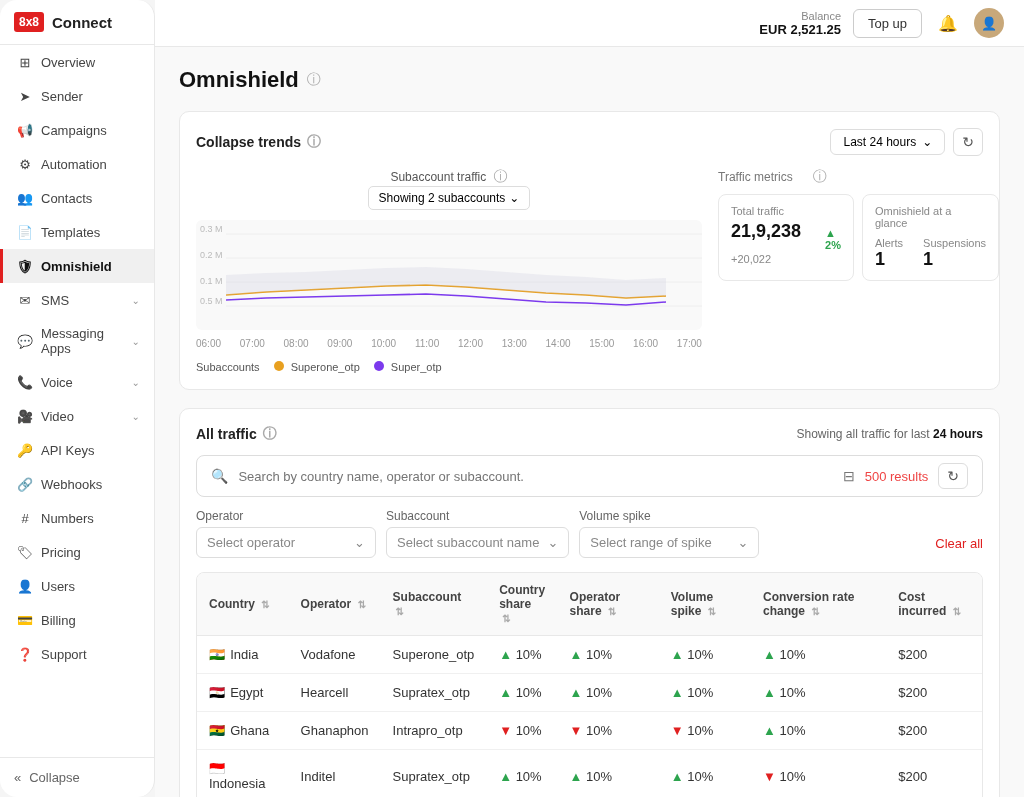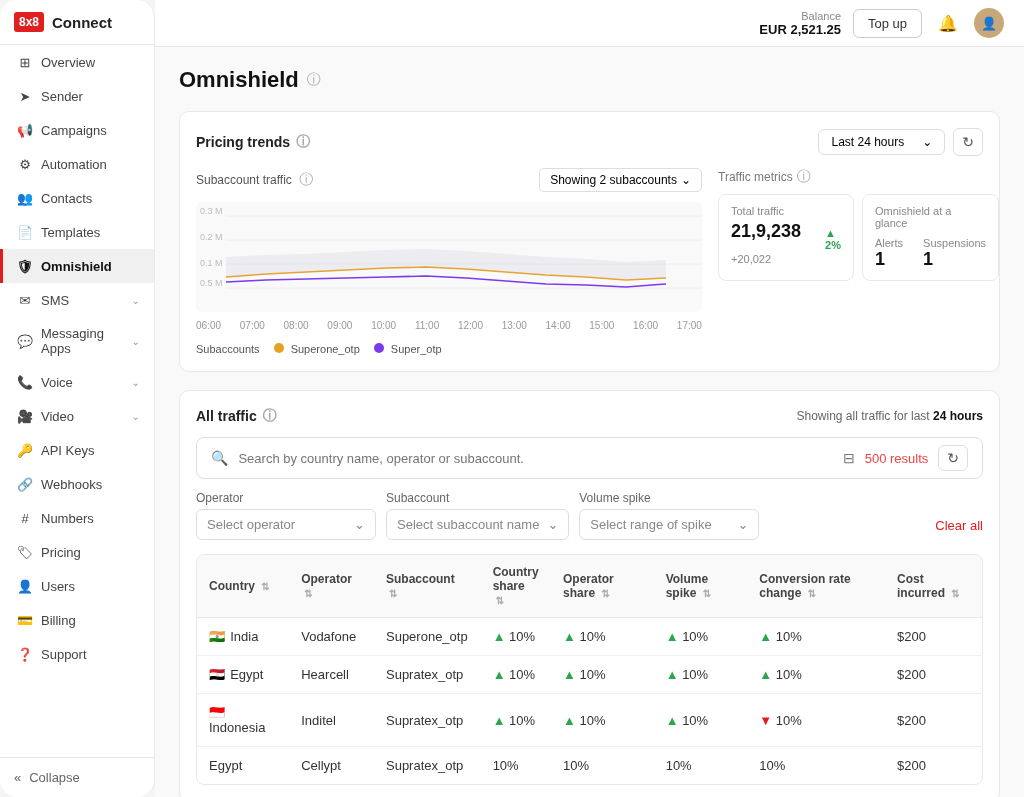--- a/index.html
+++ b/index.html
@@ -29,34 +29,34 @@
     .content { padding: 20px 24px; }
     .page-title-row { display: flex; align-items: center; gap: 8px; margin-bottom: 18px; }
     .page-title { font-size: 22px; font-weight: 700; color: #111; }
     .help-icon { color: #aaa; font-size: 14px; cursor: pointer; }
 
     
     .section-card { background: #fff; border: 1px solid #e8e8e8; border-radius: 10px; padding: 16px; margin-bottom: 18px; }
     .section-header { display: flex; align-items: center; justify-content: space-between; margin-bottom: 12px; }
     .section-title { font-size: 14px; font-weight: 600; color: #222; display: flex; align-items: center; gap: 6px; }
     .time-selector { display: flex; align-items: center; gap: 8px; }
-    .time-btn { border: 1px solid #ddd; background: #fff; border-radius: 6px; padding: 5px 12px; font-size: 12px; cursor: pointer; display: flex; align-items: center; gap: 18px; }
+    .time-btn { border: 1px solid #ddd; background: #fff; border-radius: 6px; padding: 5px 12px; font-size: 12px; cursor: pointer; display: flex; align-items: center; gap: 6px; }
     .refresh-btn { background: none; border: 1px solid #ddd; border-radius: 6px; padding: 5px 8px; cursor: pointer; color: #555; font-size: 14px; }
 
     .traffic-inner { display: flex; gap: 16px; }
     .chart-area { flex: 1; }
-    .chart-header { display: flex; align-items: center; justify-content: space-between; margin-bottom: 10px; font-size: 12px; color: #555; }
+    .chart-header { display: flex; align-items: center; justify-content: space-between; margin-bottom: 10px; font-size: 12px; color: #555; flex-direction: column; }
     .showing-btn { border: 1px solid #ddd; background: #fff; border-radius: 5px; padding: 4px 10px; cursor: pointer; font-size: 12px; display: flex; align-items: center; gap: 4px; }
     .chart-wrap { position: relative; height: 110px; background: #f9f9f9; border-radius: 6px; overflow: hidden; }
     .chart-labels { display: flex; justify-content: space-between; padding: 4px 0; font-size: 10px; color: #999; margin-top: 4px; }
     .chart-legend { display: flex; align-items: center; gap: 14px; margin-top: 8px; font-size: 11px; color: #555; }
     .legend-dot { width: 10px; height: 10px; border-radius: 50%; display: inline-block; margin-right: 4px; }
 
     .metrics-area { width: 265px; }
-    .metrics-title { font-size: 12px; color: #777; margin-bottom: 8px; display: flex; align-items: center; gap: 4px; }
+    .metrics-title { font-size: 12px; color: #777; margin-bottom: 8px; display: flex; align-items: center; gap: 20px; }
     .metrics-grid { display: grid; grid-template-columns: 1fr 1fr; gap: 8px; }
     .metric-card { border: 1px solid #e8e8e8; border-radius: 8px; padding: 10px 12px; background: #fff; }
     .metric-label { font-size: 11px; color: #888; margin-bottom: 4px; }
     .metric-value-row { display: flex; align-items: baseline; gap: 24px; }
     .metric-value { font-size: 18px; font-weight: 700; color: #111; }
     .metric-badge-up { color: #2da44e; font-size: 11px; font-weight: 600; }
     .metric-badge-down { color: #e02020; font-size: 11px; font-weight: 600; }
     .metric-sub { font-size: 11px; color: #888; margin-top: 2px; }
     .glance-card { border: 1px solid #e8e8e8; border-radius: 8px; padding: 10px 12px; background: #fff; }
     .glance-label { font-size: 11px; color: #888; margin-bottom: 8px; }
@@ -203,21 +203,21 @@
   <div class="content">
 
     <div class="page-title-row">
       <h1 class="page-title">Omnishield</h1>
       <span class="help-icon">ⓘ</span>
     </div>
 
     <div class="section-card">
       <div class="section-header">
         <div class="section-title">
-          <span>Pricing trends</span>
+          <span>Collapse trends</span>
           <span class="help-icon">ⓘ</span>
         </div>
         <div class="time-selector">
           <button class="time-btn">
             <span>Last 24 hours</span>
             <span>⌄</span>
           </button>
           <button class="refresh-btn">↻</button>
         </div>
       </div>
@@ -387,20 +387,30 @@
       <td><span class="flag">🇪🇬</span>Egypt</td>
       <td>Hearcell</td>
       <td>Supratex_otp</td>
       <td><span class="arrow-up">▲</span> 10%</td>
       <td><span class="arrow-up">▲</span> 10%</td>
       <td><span class="arrow-up">▲</span> 10%</td>
       <td><span class="arrow-up">▲</span> 10%</td>
       <td>$200</td>
     </tr>
               <tr>
+      <td><span class="flag">🇬🇭</span>Ghana</td>
+      <td>Ghanaphon</td>
+      <td>Intrapro_otp</td>
+      <td><span class="arrow-down">▼</span> 10%</td>
+      <td><span class="arrow-down">▼</span> 10%</td>
+      <td><span class="arrow-down">▼</span> 10%</td>
+      <td><span class="arrow-up">▲</span> 10%</td>
+      <td>$200</td>
+    </tr>
+              <tr>
       <td><span class="flag">🇮🇩</span>Indonesia</td>
       <td>Inditel</td>
       <td>Supratex_otp</td>
       <td><span class="arrow-up">▲</span> 10%</td>
       <td><span class="arrow-up">▲</span> 10%</td>
       <td><span class="arrow-up">▲</span> 10%</td>
       <td><span class="arrow-down">▼</span> 10%</td>
       <td>$200</td>
     </tr>
               <tr>

